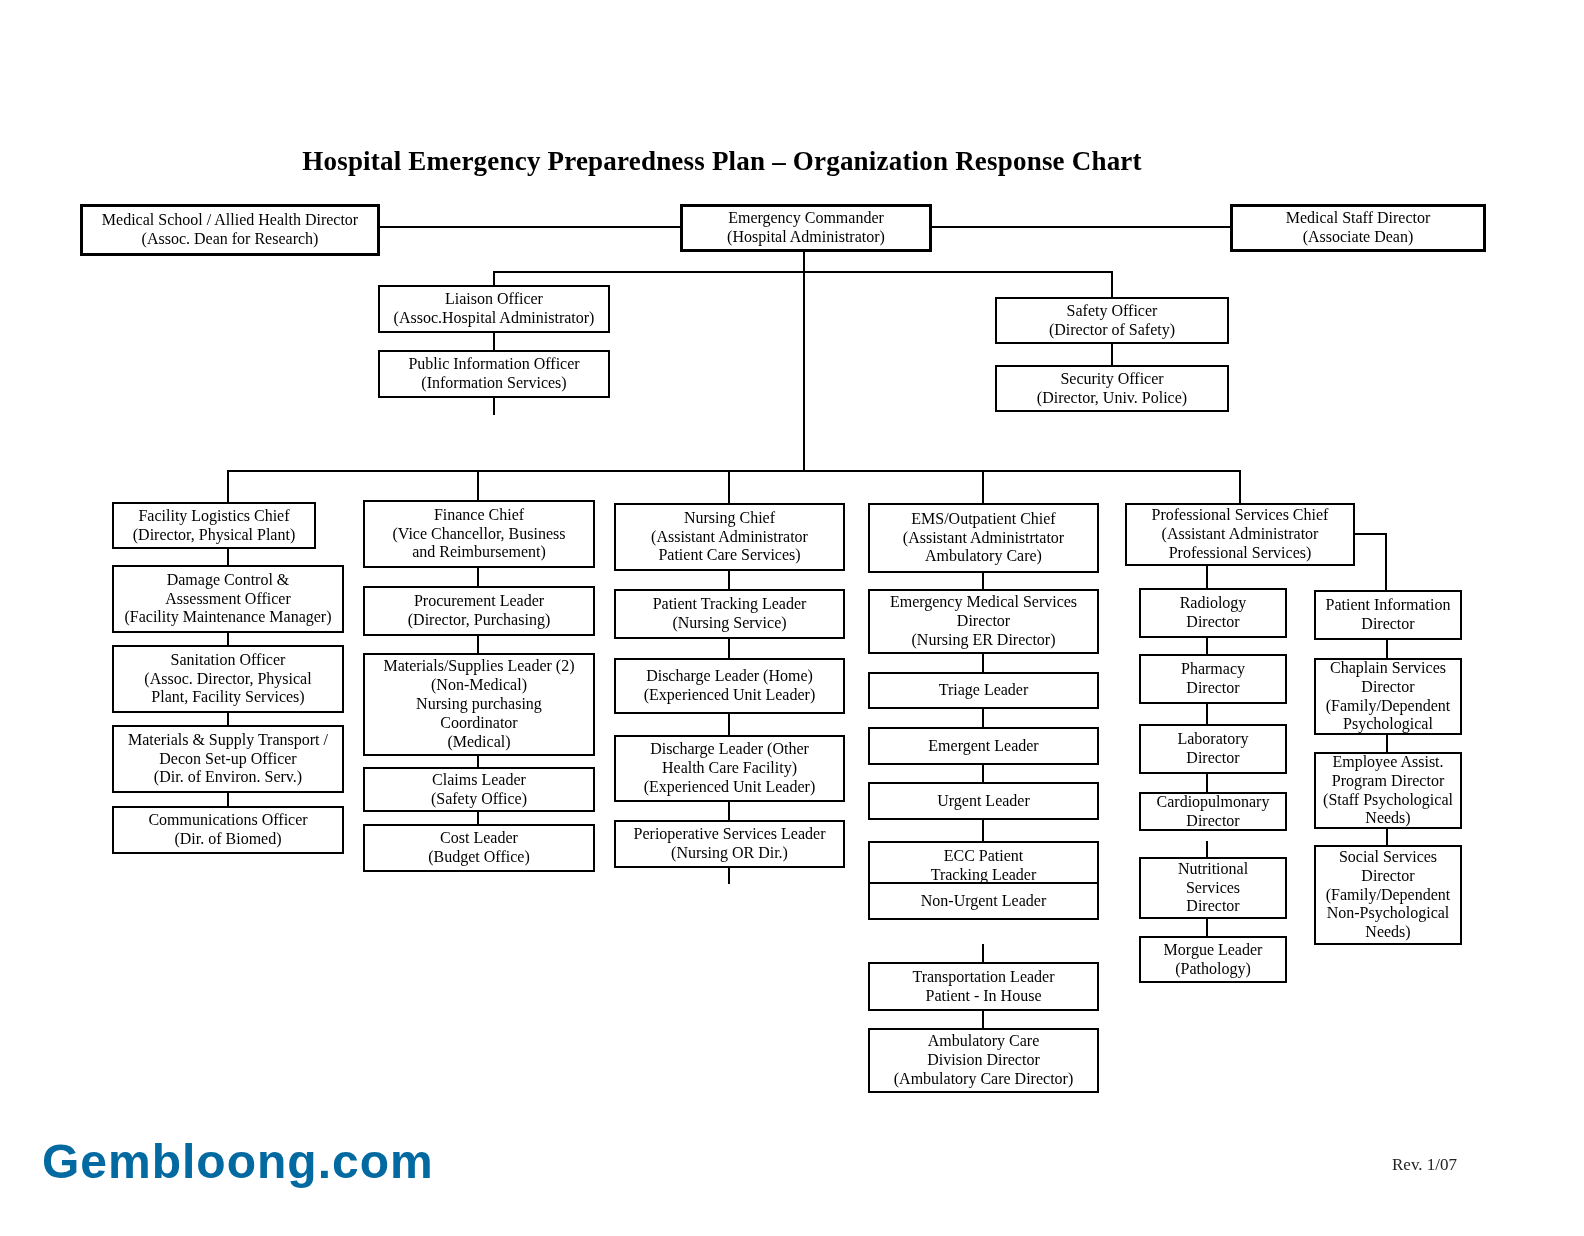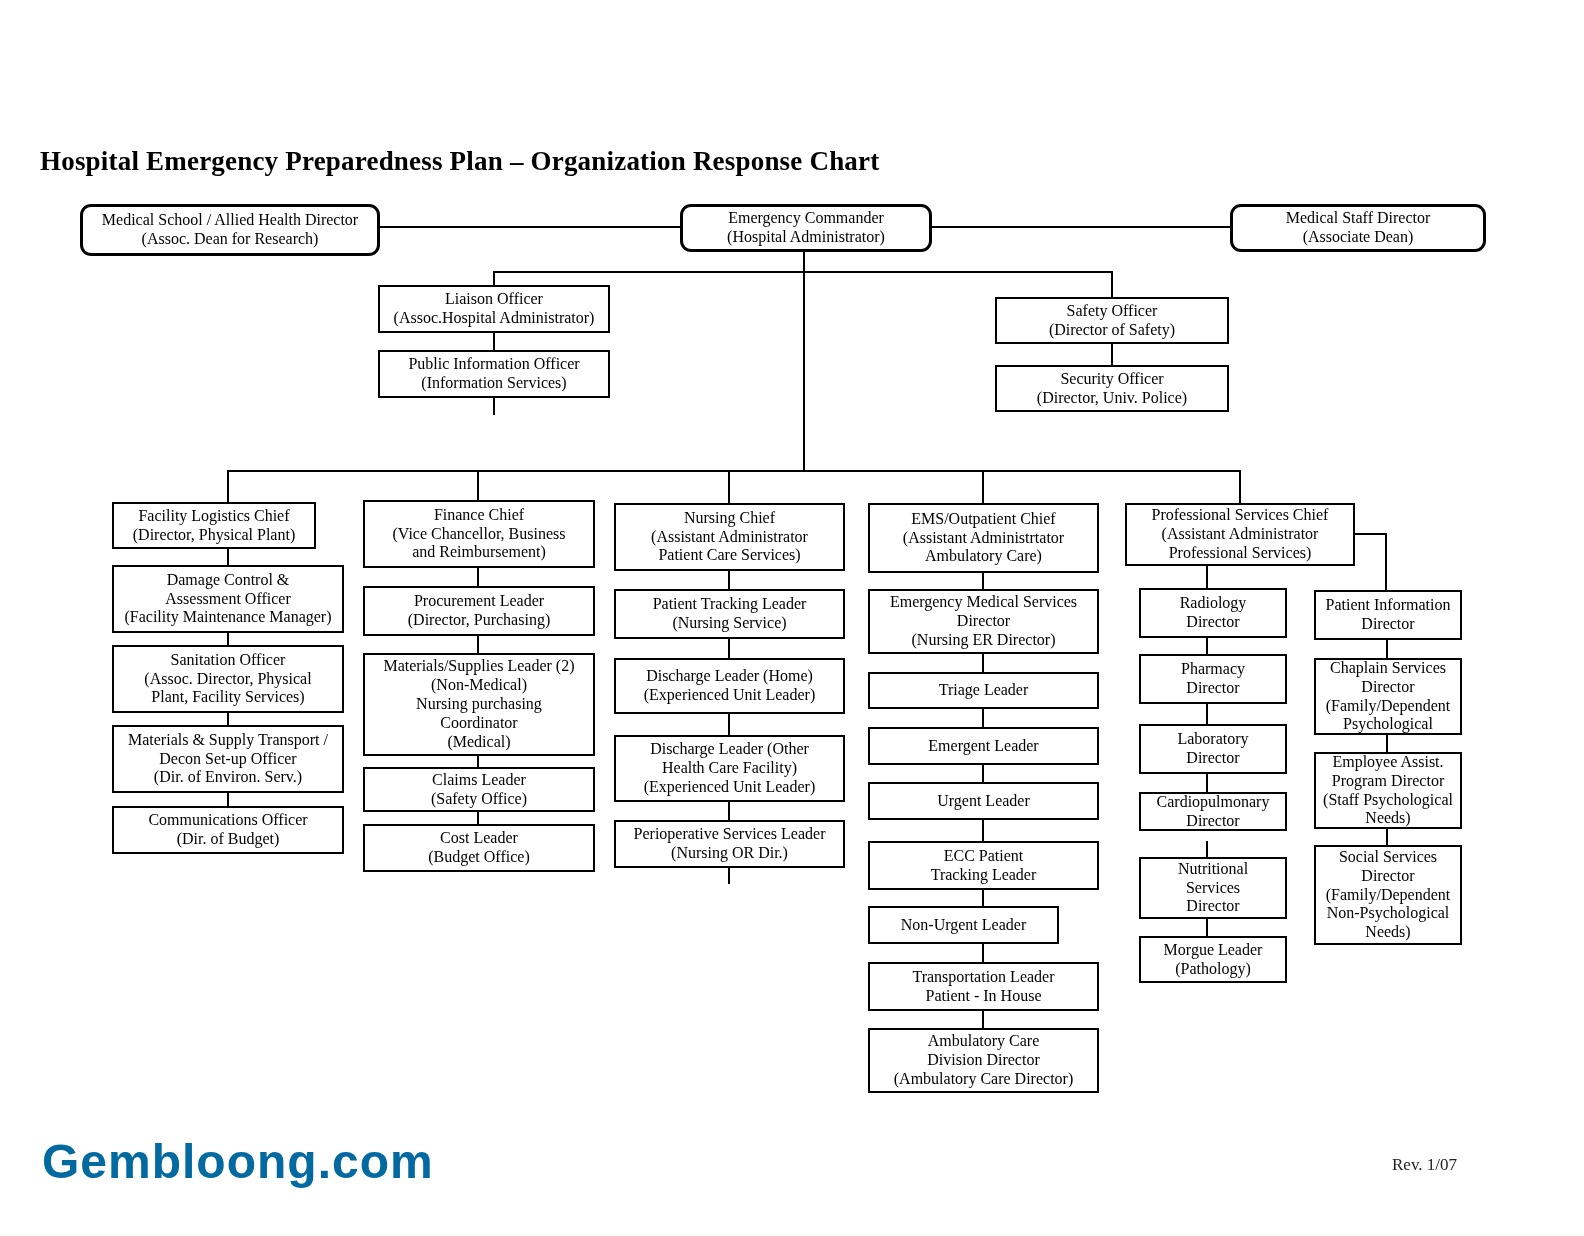--- a/index.html
+++ b/index.html
@@ -6,39 +6,39 @@
   #canvas{
     position:relative;
     width:1584px;height:1236px;
     background:#ffffff;
     font-family:"Liberation Serif", serif;
     color:#000;
     overflow:hidden;
   }
   #title{
     position:absolute;left:0;top:146px;width:1444px;
+    text-align:center;
     font-size:27px;font-weight:bold;
     letter-spacing:.2px;
-    margin-left:40px;
   }
   .box{
     position:absolute;
     border:2px solid #000;
     background:#fff;
     display:flex;align-items:center;justify-content:center;
     text-align:center;
     box-sizing:border-box;
   }
   .box span{
     white-space:pre;
     font-size:16px;
     line-height:1.18;
     display:block;
   }
-  .box.thick{border-width:3px;border-radius:11px;}
+  .box.thick{border-width:3px;}
   .h,.v{position:absolute;background:#000;}
   #watermark{
     position:absolute;left:42px;top:1134px;
     font-family:"Liberation Sans", sans-serif;
     font-weight:bold;
     font-size:48px;
     color:#0369a1;
     letter-spacing:1px;
   }
   #revision{
@@ -120,21 +120,21 @@
     </div>
   <div class="v" style="left:227px;top:713px;width:2px;height:12px"></div>
   <div class="box" style="left:112px;top:725px;width:232px;height:68px">
       <span>Materials &amp; Supply Transport /
 Decon Set-up Officer
 (Dir. of Environ. Serv.)</span>
     </div>
   <div class="v" style="left:227px;top:793px;width:2px;height:13px"></div>
   <div class="box" style="left:112px;top:806px;width:232px;height:48px">
       <span>Communications Officer
-(Dir. of Budget)</span>
+(Dir. of Biomed)</span>
     </div>
 
   <div class="box" style="left:363px;top:500px;width:232px;height:68px">
       <span>Finance Chief
 (Vice Chancellor, Business
 and Reimbursement)</span>
     </div>
   <div class="v" style="left:477px;top:568px;width:2px;height:18px"></div>
   <div class="box" style="left:363px;top:586px;width:232px;height:50px">
       <span>Procurement Leader
@@ -209,21 +209,21 @@
   <div class="v" style="left:982px;top:765px;width:2px;height:17px"></div>
   <div class="box" style="left:868px;top:782px;width:231px;height:38px">
       <span>Urgent Leader</span>
     </div>
   <div class="v" style="left:982px;top:820px;width:2px;height:21px"></div>
   <div class="box" style="left:868px;top:841px;width:231px;height:49px">
       <span>ECC Patient
 Tracking Leader</span>
     </div>
   <div class="v" style="left:982px;top:890px;width:2px;height:16px"></div>
-  <div class="box" style="left:868px;top:906px;width:191px;height:38px">
+  <div class="box" style="left:868px;top:882px;width:231px;height:38px">
       <span>Non-Urgent Leader</span>
     </div>
   <div class="v" style="left:982px;top:944px;width:2px;height:18px"></div>
   <div class="box" style="left:868px;top:962px;width:231px;height:49px">
       <span>Transportation Leader
 Patient - In House</span>
     </div>
   <div class="v" style="left:982px;top:1011px;width:2px;height:17px"></div>
   <div class="box" style="left:868px;top:1028px;width:231px;height:65px">
       <span>Ambulatory Care

